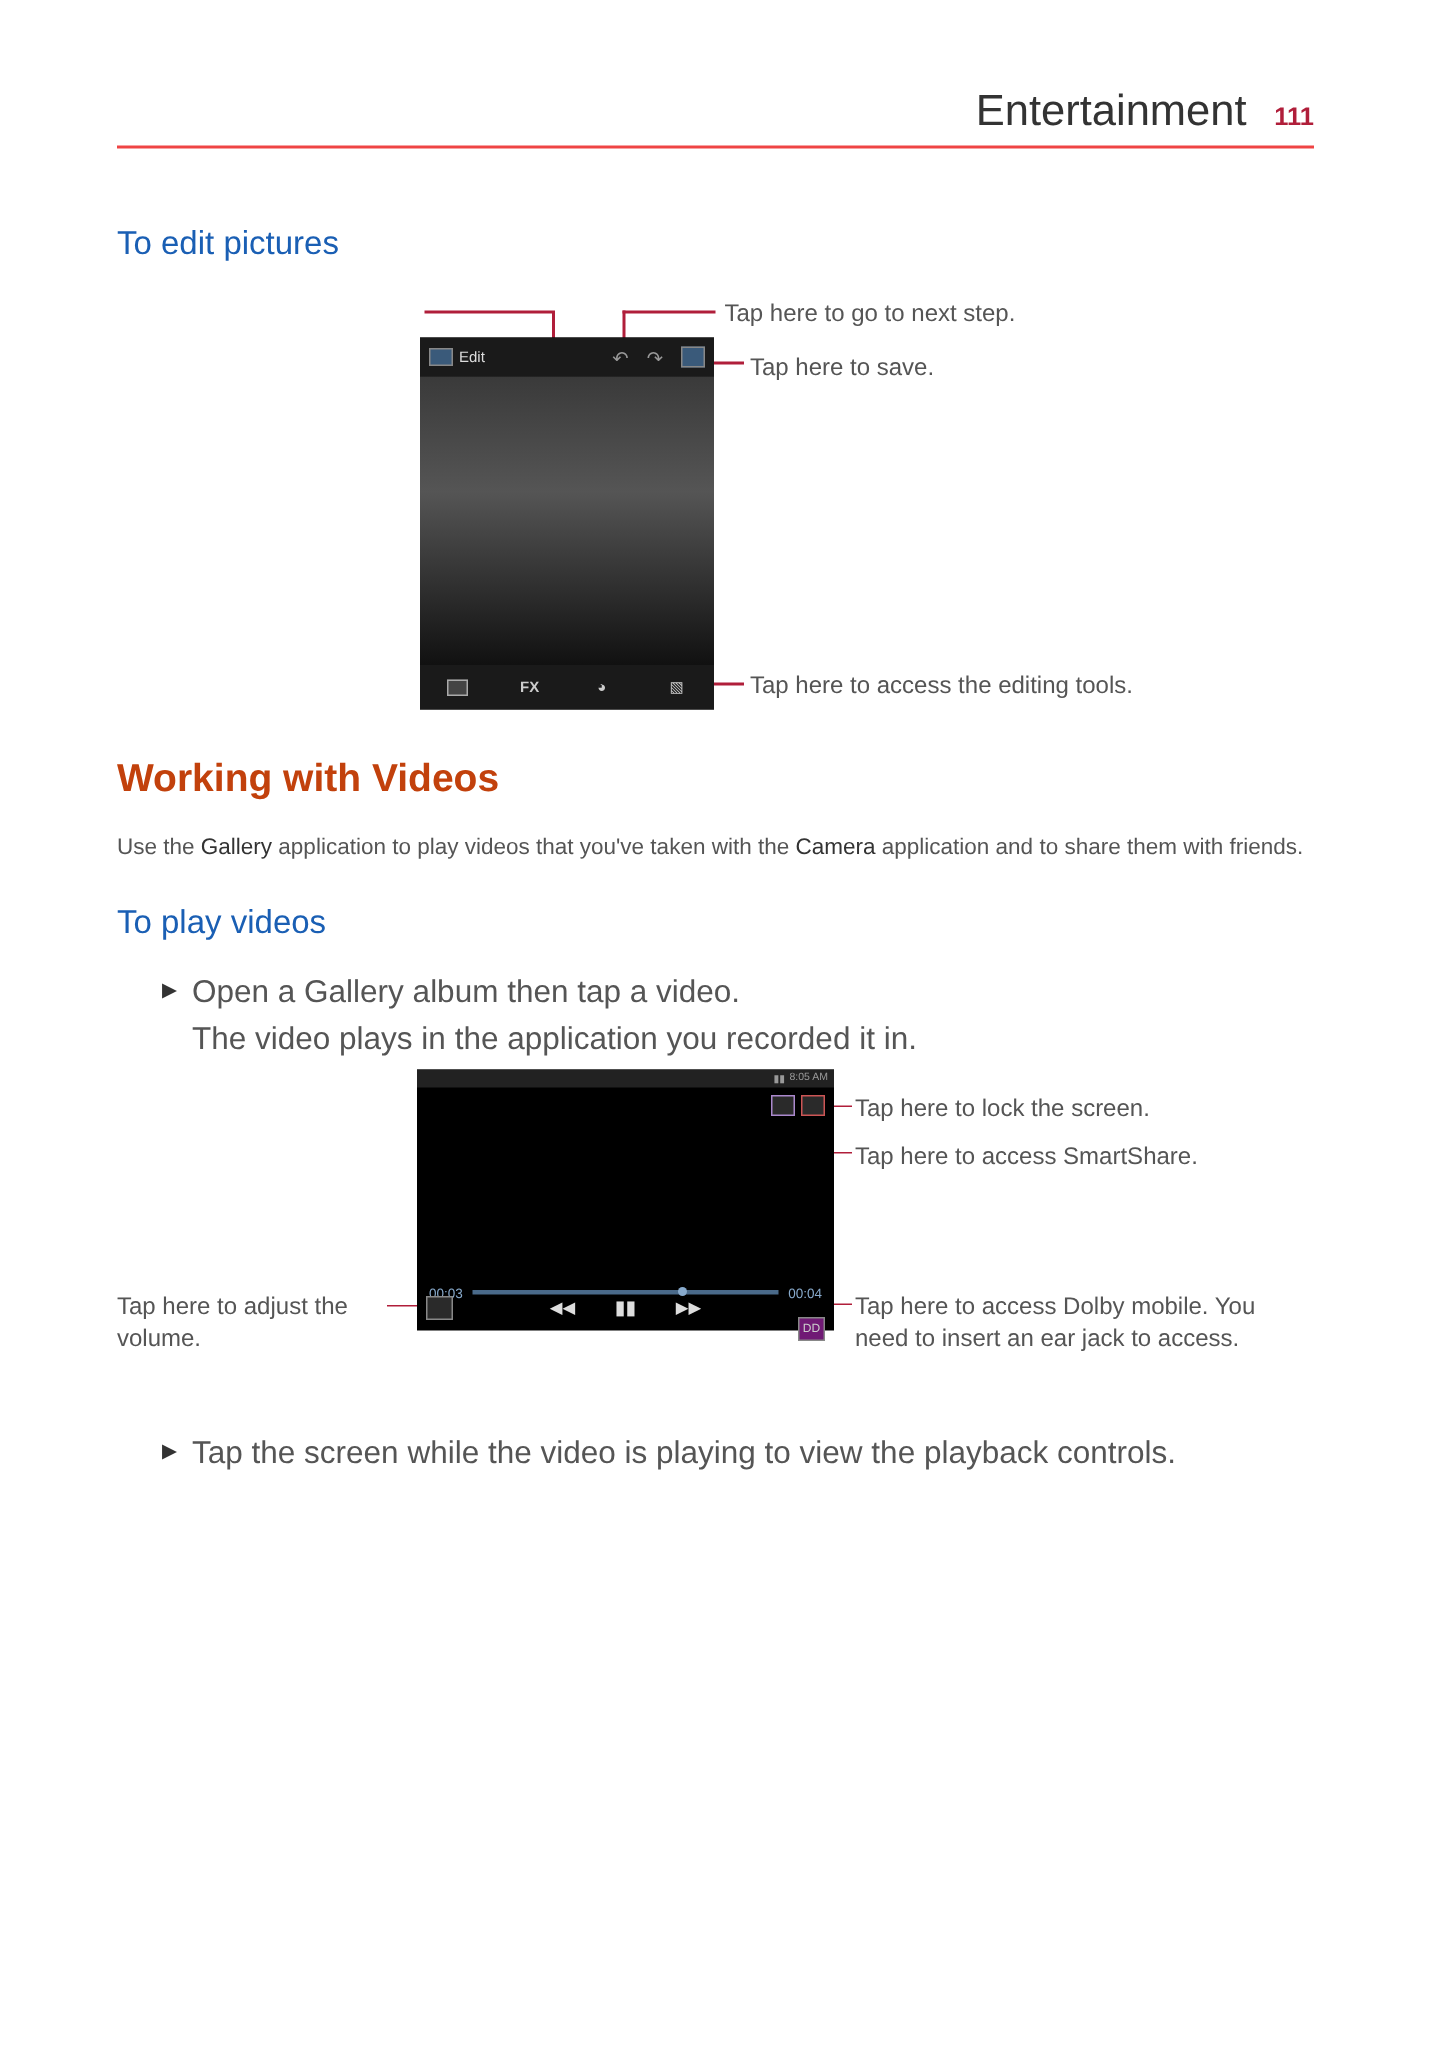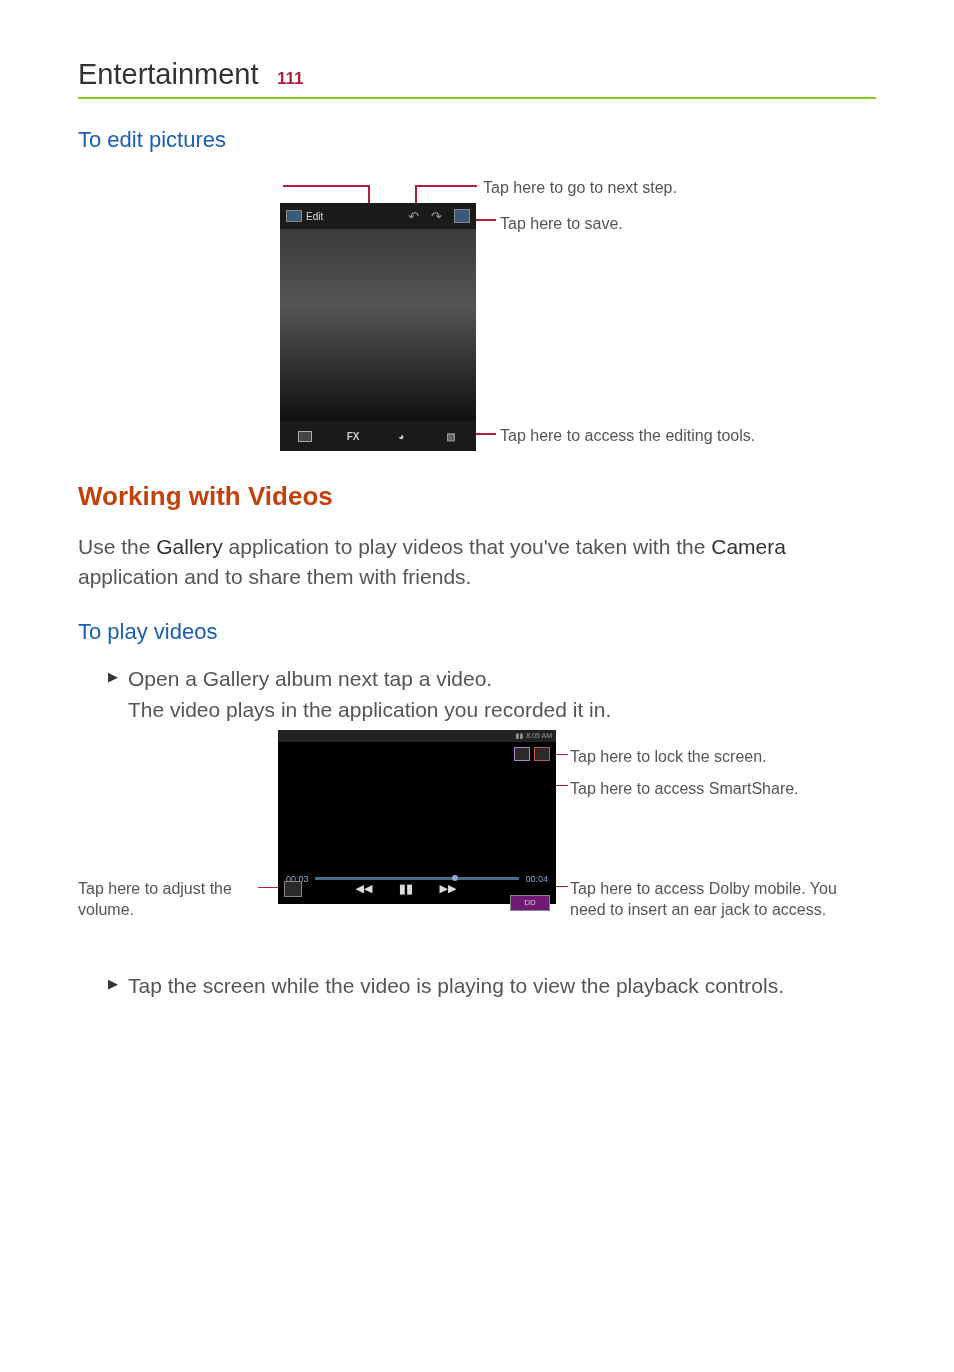--- a/index.html
+++ b/index.html
@@ -8,23 +8,24 @@
     background: #fff;
     width: 954px;
     height: 1372px;
     position: relative;
     color: #4a4a4a;
   }
   .page {
     padding: 58px 78px 0 78px;
   }
   .header {
-    border-bottom: 2px solid #84cc16;
+    border-bottom: 2px solid #ef4444;
     padding-bottom: 6px;
-    margin-bottom: 28px;
+    text-align: right;
+    margin-bottom: 50px;
   }
   .header-title {
     font-size: 29px;
     color: #333;
     font-weight: 400;
     display: inline;
   }
   .header-page {
     font-size: 17px;
     color: #b01e3a;
@@ -38,21 +39,21 @@
     font-weight: 400;
     margin-bottom: 18px;
   }
   .h-red {
     color: #c2410c;
     font-size: 26px;
     font-weight: bold;
     margin-bottom: 20px;
   }
   .body-text {
-    font-size: 21px;
+    font-size: 15px;
     color: #555;
     line-height: 1.45;
     margin-bottom: 26px;
   }
   .body-text-bold {
     color: #333;
   }
   .list-item {
     display: flex;
     margin-left: 30px;
@@ -157,21 +158,21 @@
   }
   .p2-seekbar { flex: 1; height: 3px; background: #4a6a8a; position: relative; }
   .p2-seekdot { position: absolute; right: 30%; top: -2px; width: 6px; height: 6px; background: #8ac; border-radius: 50%; }
   .p2-controls {
     position: absolute; bottom: 4px; left: 6px; right: 6px; height: 22px;
     display: flex; align-items: center; justify-content: space-between;
   }
   .p2-btn { width: 20px; height: 18px; color: #ddd; display: flex; align-items: center; justify-content: center; font-size: 11px; }
   .p2-btn-center { display: flex; gap: 22px; align-items: center; }
   .p2-vol { width: 18px; height: 16px; border: 1px solid #888; background: #2a2a2a; }
-  .p2-dolby { width: 40px; height: 16px; border: 1px solid #888; background: #701a75; display:flex; align-items:center; justify-content:center; color:#ccc; font-size:8px;margin-top:28px;}
+  .p2-dolby { width: 18px; height: 16px; border: 1px solid #888; background: #701a75; display:flex; align-items:center; justify-content:center; color:#ccc; font-size:8px;margin-top:28px;}
 </style>
 </head>
 <body>
 
 <div class="page">
 
   <div class="header">
     <span class="header-title">Entertainment</span>
     <span class="header-page">111</span>
   </div>
@@ -221,21 +222,21 @@
   <div class="h-red">Working with Videos</div>
   <p class="body-text">
     <span>Use the </span><span class="body-text-bold">Gallery</span><span> application to play videos that you've taken with the </span><span class="body-text-bold">Camera</span><span> application and to share them with friends.</span>
   </p>
 
   <div class="h-blue">To play videos</div>
 
   <div class="list-item">
     <span class="list-bullet">▶</span>
     <div class="list-text">
-      <div>Open a Gallery album next tap a video.</div>
+      <div>Open a Gallery album then tap a video.</div>
       <div>The video plays in the application you recorded it in.</div>
     </div>
   </div>
 
   <div class="figure2-area">
 
     <div class="callout" style="left:492px; top:16px;">Tap here to lock the screen.</div>
     <div class="callout" style="left:492px; top:48px;">Tap here to access SmartShare.</div>
     <div class="callout" style="left:0px; top:148px; width:180px;">Tap here to adjust the volume.</div>
     <div class="callout" style="left:492px; top:148px; width:270px;">Tap here to access Dolby mobile. You need to insert an ear jack to access.</div>

